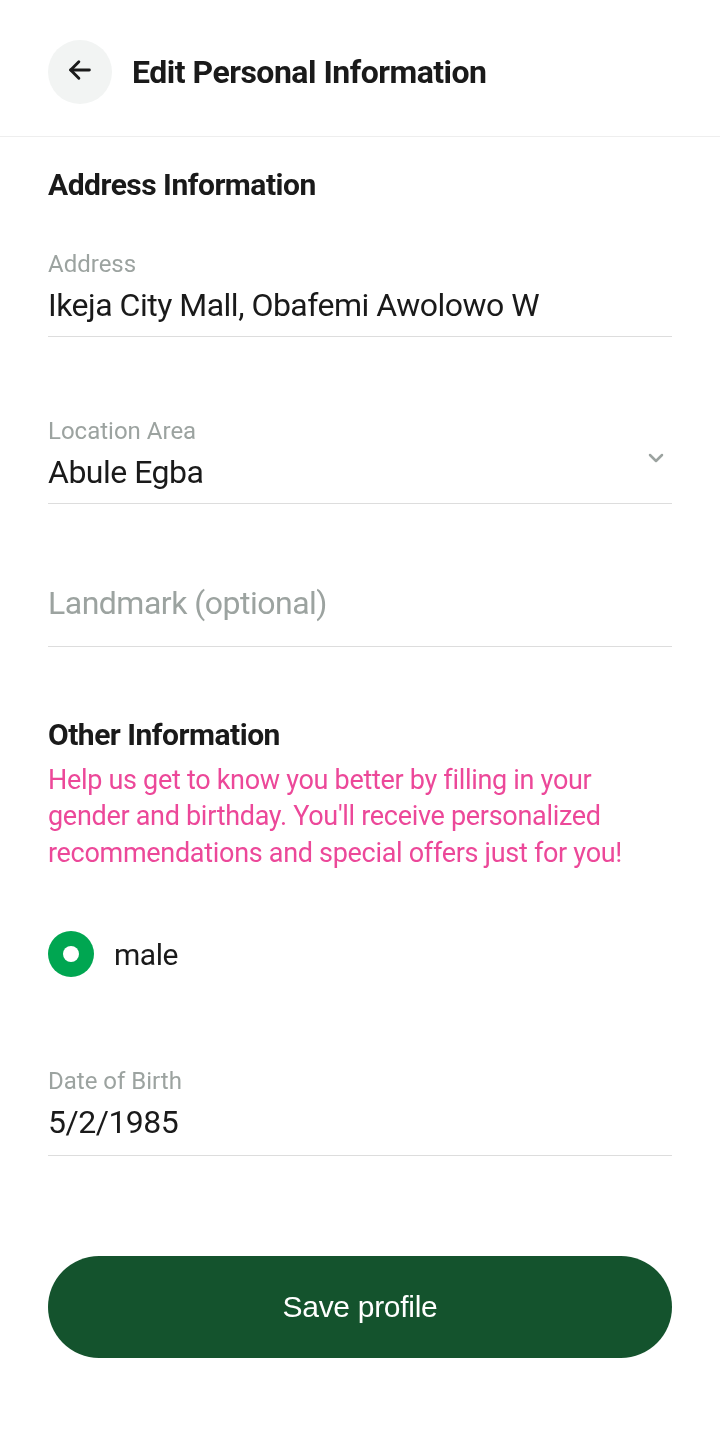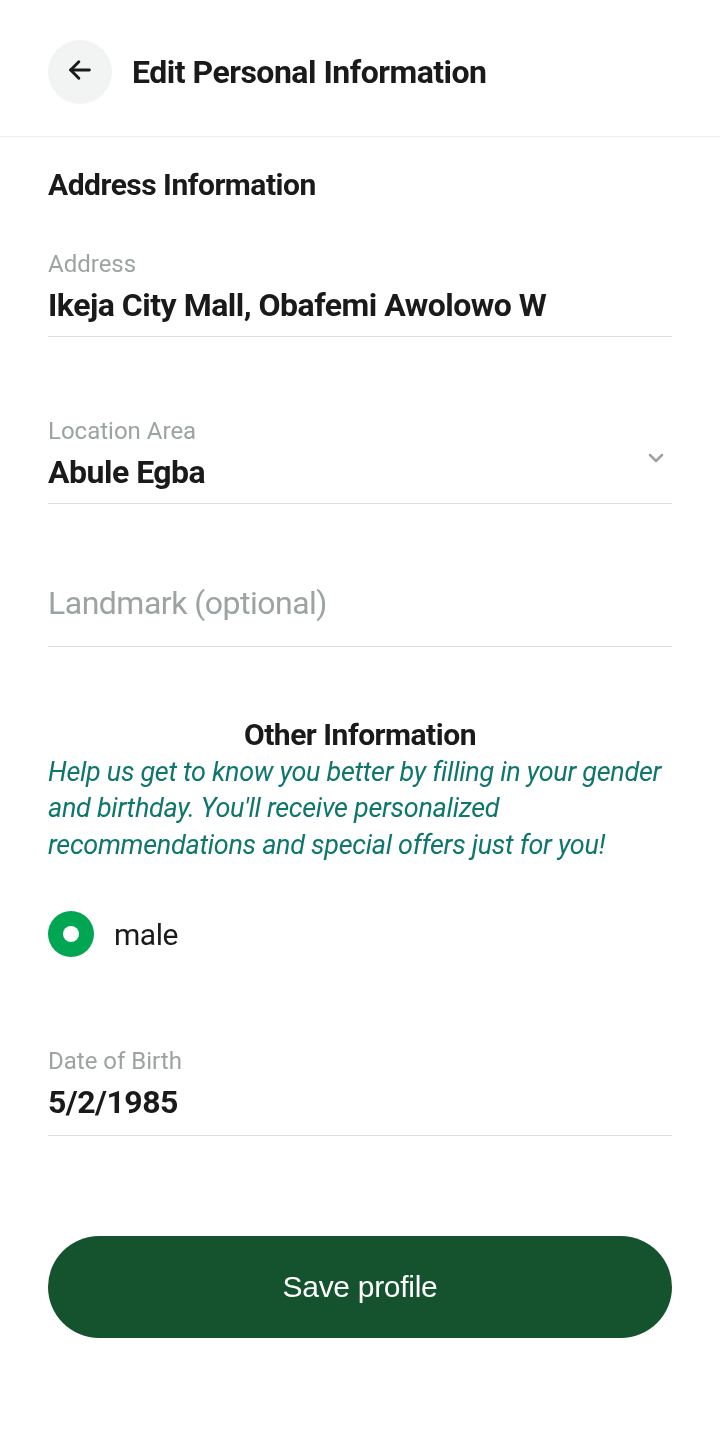--- a/index.html
+++ b/index.html
@@ -58,21 +58,21 @@
     }
     .field-label {
       font-size: 24px;
       color: #9ca3a0;
       margin-bottom: 8px;
       font-weight: 400;
     }
     .field-value {
       font-size: 32px;
       color: #1a1a1a;
-      font-weight: 700;
+      font-weight: 400;
       white-space: nowrap;
       overflow: hidden;
       letter-spacing: -0.5px;
     }
     .select-field {
       position: relative;
     }
     .chevron {
       position: absolute;
       right: 4px;
@@ -93,25 +93,24 @@
       font-size: 32px;
       color: #9ca3a0;
       font-weight: 400;
       letter-spacing: -0.5px;
     }
     .other-section {
       margin-top: 20px;
     }
     .other-desc {
       font-size: 27px;
-      color: #0f766e;
+      color: #ec4899;
       line-height: 1.35;
-      margin-bottom: 48px;
+      margin-bottom: 60px;
       letter-spacing: -0.3px;
-      font-style: italic;
     }
     .radio-row {
       display: flex;
       gap: 70px;
       margin-bottom: 90px;
     }
     .radio-option {
       display: flex;
       align-items: center;
       gap: 20px;
@@ -196,21 +195,21 @@
         <polyline points="6 9 12 15 18 9"></polyline>
       </svg>
     </div>
   </div>
 
   <div class="placeholder-field">
     <div class="placeholder-text">Landmark (optional)</div>
   </div>
 
   <div class="other-section">
-    <div class="section-title" style="margin-bottom:2px;text-align:center;">Other Information</div>
+    <div class="section-title" style="margin-bottom:10px;">Other Information</div>
     <div class="other-desc">Help us get to know you better by filling in your gender and birthday. You'll receive personalized recommendations and special offers just for you!</div>
 
     <div class="radio-row">
       <div class="radio-option">
         <div class="radio-circle selected"></div>
         <div class="radio-label">male</div>
       </div>
     </div>
 
     <div class="dob-field">

